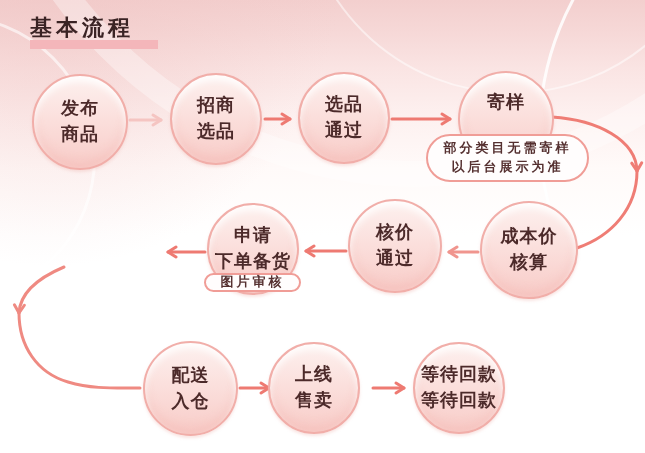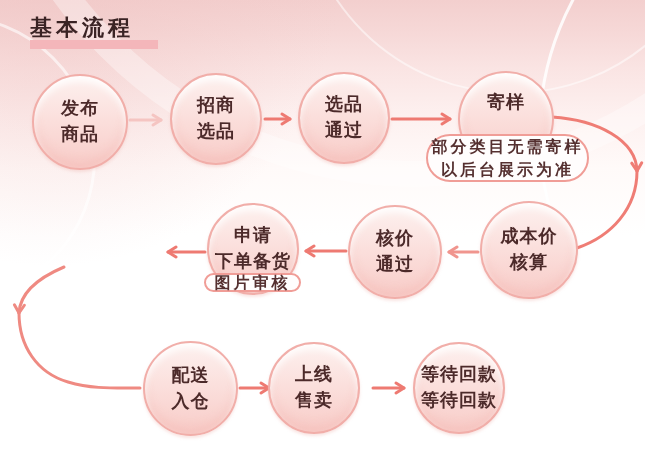--- a/index.html
+++ b/index.html
@@ -32,34 +32,34 @@
     color:#4c2a2a;font-weight:bold;font-size:18px;line-height:1.42;letter-spacing:1px;
     text-align:center;box-sizing:border-box;
   }
   .node span{white-space:nowrap;}
   .node.top-align{justify-content:flex-start;padding-top:17px;}
 
   .note{
     position:absolute;z-index:5;box-sizing:border-box;
     background:#fffdfd;border:2px solid #f09d97;
     display:flex;flex-direction:column;align-items:center;justify-content:center;
-    color:#553030;font-weight:bold;font-size:16px;line-height:1.45;letter-spacing:3px;
+    color:#553030;font-weight:bold;font-size:13px;line-height:1.45;letter-spacing:3px;
     text-align:center;
   }
   .note span{white-space:nowrap;}
   .note-sample{left:426px;top:134px;width:163px;height:48px;border-radius:26px;}
   .note-review{left:204px;top:273px;width:97px;height:19px;border-radius:17px;font-family:Liberation Serif, serif;}
 
   
   .n-publish{left:32px; top:74px; width:96px;height:96px;}
   .n-merchant{left:170px;top:73px; width:92px;height:92px;}
   .n-selpass{left:298px;top:72px; width:92px;height:92px;}
   .n-sample{left:458px;top:71px; width:96px;height:96px;}
   .n-cost{left:480px;top:201px;width:98px;height:98px;}
-  .n-pricepass{left:348px;top:205px;width:94px;height:94px;}
+  .n-pricepass{left:348px;top:199px;width:94px;height:94px;}
   .n-apply{left:207px;top:203px;width:92px;height:92px;}
   .n-buyer{left:66px; top:208px;width:96px;height:96px;}
   .n-delivery{left:143px;top:341px;width:95px;height:95px;}
   .n-online{left:268px;top:342px;width:92px;height:92px;}
   .n-receipt{left:413px;top:342px;width:92px;height:92px;}
 </style>
 </head>
 <body>
 
 <div class="canvas">

